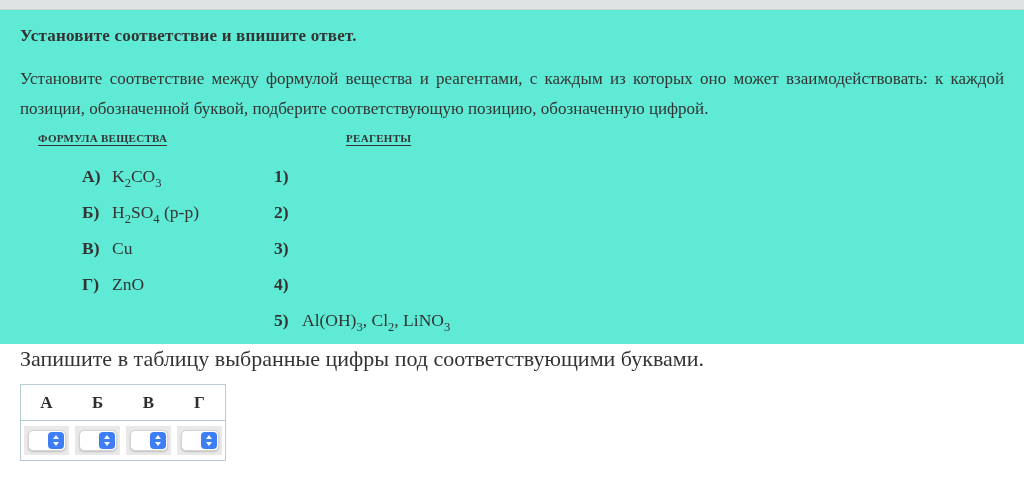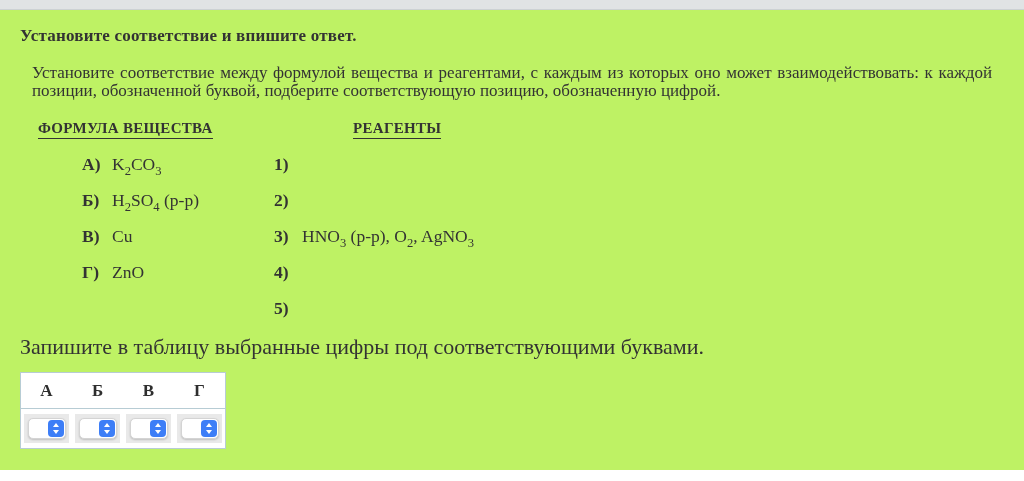--- a/index.html
+++ b/index.html
@@ -9,41 +9,41 @@
     --select-accent-blue:#3d7ef7;
     --select-tray-gray:#e9e9e9;
   }
   *{box-sizing:border-box;}
   html,body{margin:0;padding:0;}
   body{
     width:1024px;height:481px;background:#ffffff;overflow:hidden;
     font-family:"Liberation Serif","DejaVu Serif",serif;
     color:var(--text);
   }
-  .page{position:relative;width:1024px;height:470px;background:#bef264;}
+  .page{position:relative;width:1024px;height:344px;background:#5eead4;}
   .topbar{
     position:absolute;top:0;left:0;right:0;height:10px;
     background:var(--topbar-bg);border-bottom:1px solid #ccd1d3;
   }
   .content{position:absolute;top:11px;left:0;right:0;padding:15px 20px 0 20px;}
   .q-title{
     margin:0 0 18px 0;font-size:17px;font-weight:bold;color:var(--text);
     letter-spacing:0.2px;
   }
   .q-instruction{
-    margin:12px;font-size:17px;line-height:18px;text-align:justify;color:var(--text);
+    margin:0;font-size:17px;line-height:30px;text-align:justify;color:var(--text);
   }
   .match-area{position:relative;height:222px;}
   .mheader{
-    position:absolute;top:8px;font-weight:bold;font-size:15px;
+    position:absolute;top:8px;font-weight:bold;font-size:11px;
     border-bottom:1.6px solid var(--text);padding-bottom:1px;letter-spacing:0.3px;
     white-space:nowrap;
   }
   .mheader.left{left:18px;}
-  .mheader.right{left:333px;}
+  .mheader.right{left:326px;}
   .mcol{position:absolute;top:34px;}
   .mcol.left{left:62px;}
   .mcol.right{left:254px;}
   .mrow{height:36px;display:flex;align-items:center;font-size:17.5px;white-space:nowrap;}
   .mlabel{font-weight:bold;flex:none;width:30px;}
   .mcol.right .mlabel{width:28px;}
   .mformula sub{font-size:72%;line-height:0;}
   .q-note{margin:0 0 12px 0;font-size:22px;color:var(--text);}
   .ans-table{width:206px;border:1px solid var(--table-border);background:#fff;}
   .ans-head{display:flex;height:36px;border-bottom:1px solid var(--table-border);}
@@ -118,27 +118,27 @@
 
       <div class="mcol right">
         <div class="mrow">
           <span class="mlabel">1)</span>
         </div>
         <div class="mrow">
           <span class="mlabel">2)</span>
         </div>
         <div class="mrow">
           <span class="mlabel">3)</span>
-          <span class="mformula">HNO<sub>3</sub> (р-р), O<sub>2</sub>, AgNO<sub>3</sub></span>
         </div>
         <div class="mrow">
           <span class="mlabel">4)</span>
         </div>
         <div class="mrow">
           <span class="mlabel">5)</span>
+          <span class="mformula">Al(OH)<sub>3</sub>, Cl<sub>2</sub>, LiNO<sub>3</sub></span>
         </div>
       </div>
     </div>
 
     <p class="q-note">Запишите в таблицу выбранные цифры под соответствующими буквами.</p>
 
     <div class="ans-table">
       <div class="ans-head">
         <div class="hcell">А</div>
         <div class="hcell">Б</div>

